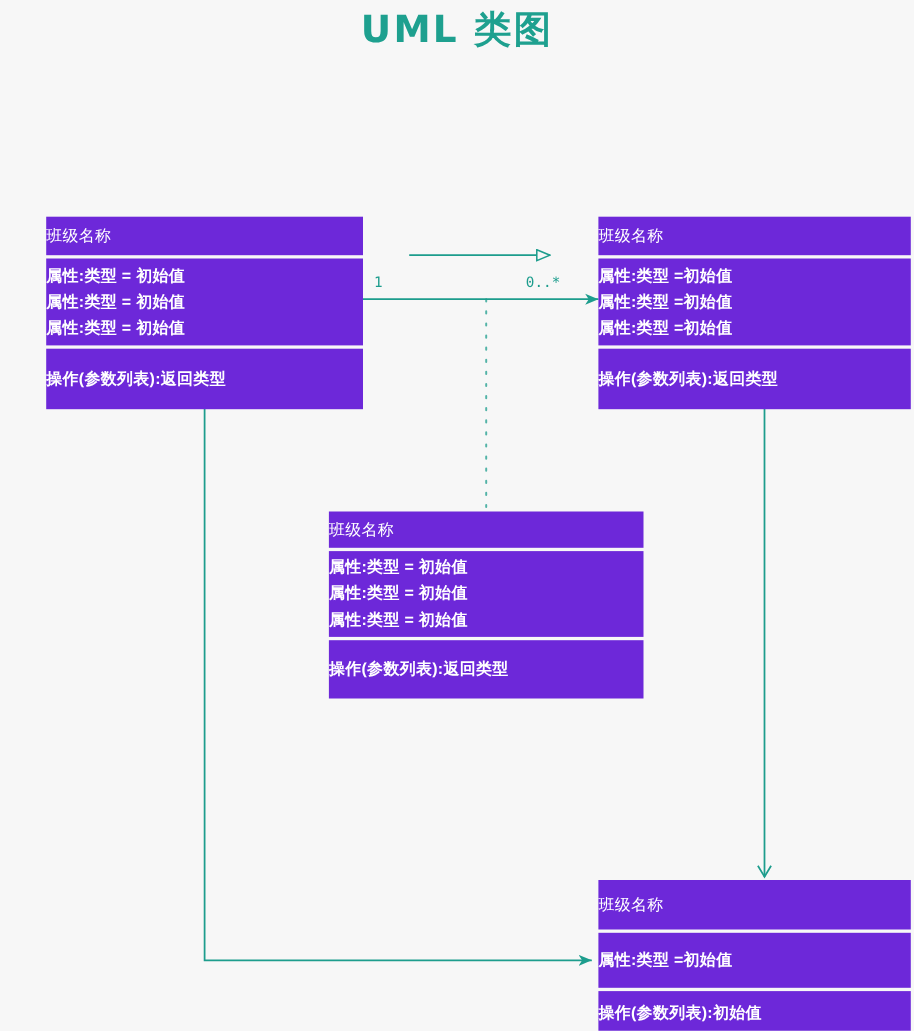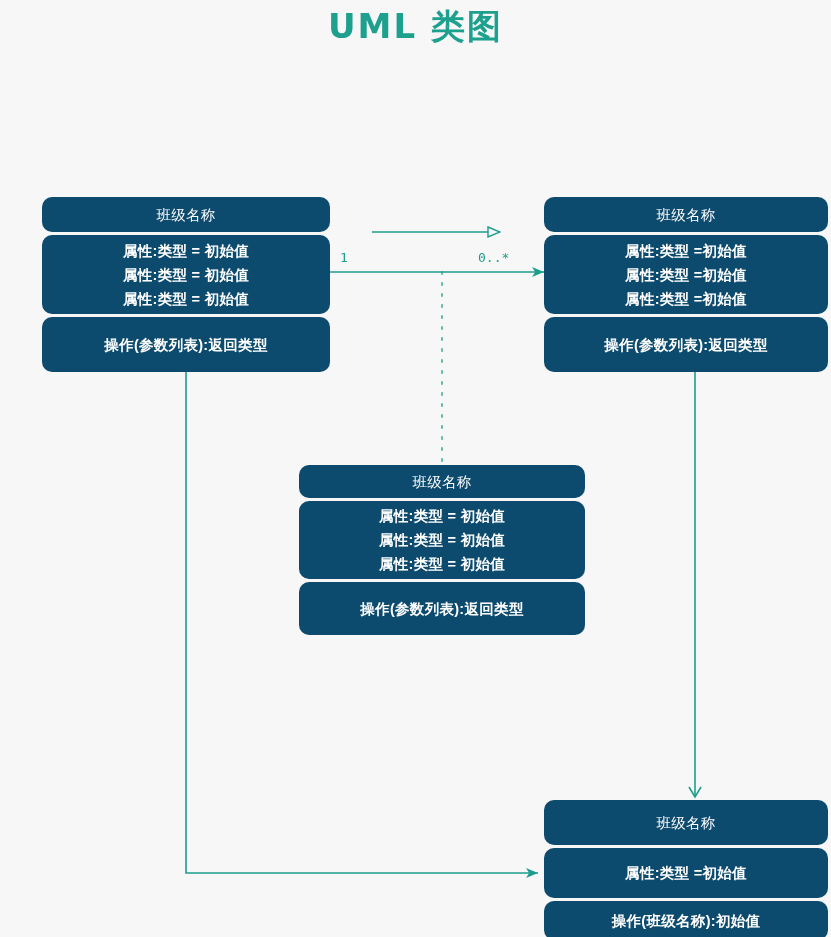--- a/index.html
+++ b/index.html
@@ -36,32 +36,31 @@
     font-size: 34px;
     font-weight: bold;
     letter-spacing: 2px;
     font-family: "DejaVu Sans", "Liberation Sans", sans-serif;
   }
   .uml-class {
     position: absolute;
     box-sizing: border-box;
   }
   .uml-section {
-    background: #0c4a6e;
+    background: #6d28d9;
     color: #ffffff;
     text-align: center;
     box-sizing: border-box;
     display: flex;
     flex-direction: column;
-    align-items: center;
+    align-items: flex-start;
     justify-content: center;
     font-size: 14.5px;
     line-height: 24px;
     letter-spacing: 0.3px;
-    border-radius: 10px;
   }
   .uml-section.header {
     font-size: 14.5px;
   }
   .uml-section + .uml-section {
     margin-top: 3px;
   }
   .attr-line {
     white-space: pre;
     font-weight: bold;
@@ -163,17 +162,17 @@
   </div>
 
   <div class="uml-class" style="left:544px; top:800px; width:284px;">
     <div class="uml-section header" style="height:45px;">
       <span>班级名称</span>
     </div>
     <div class="uml-section attributes" style="height:50px;">
       <span class="attr-line">属性:类型 =初始值</span>
     </div>
     <div class="uml-section operations" style="height:39px;">
-      <span class="attr-line">操作(班级名称):初始值</span>
+      <span class="attr-line">操作(参数列表):初始值</span>
     </div>
   </div>
 
 </div>
 
 </body></html>

